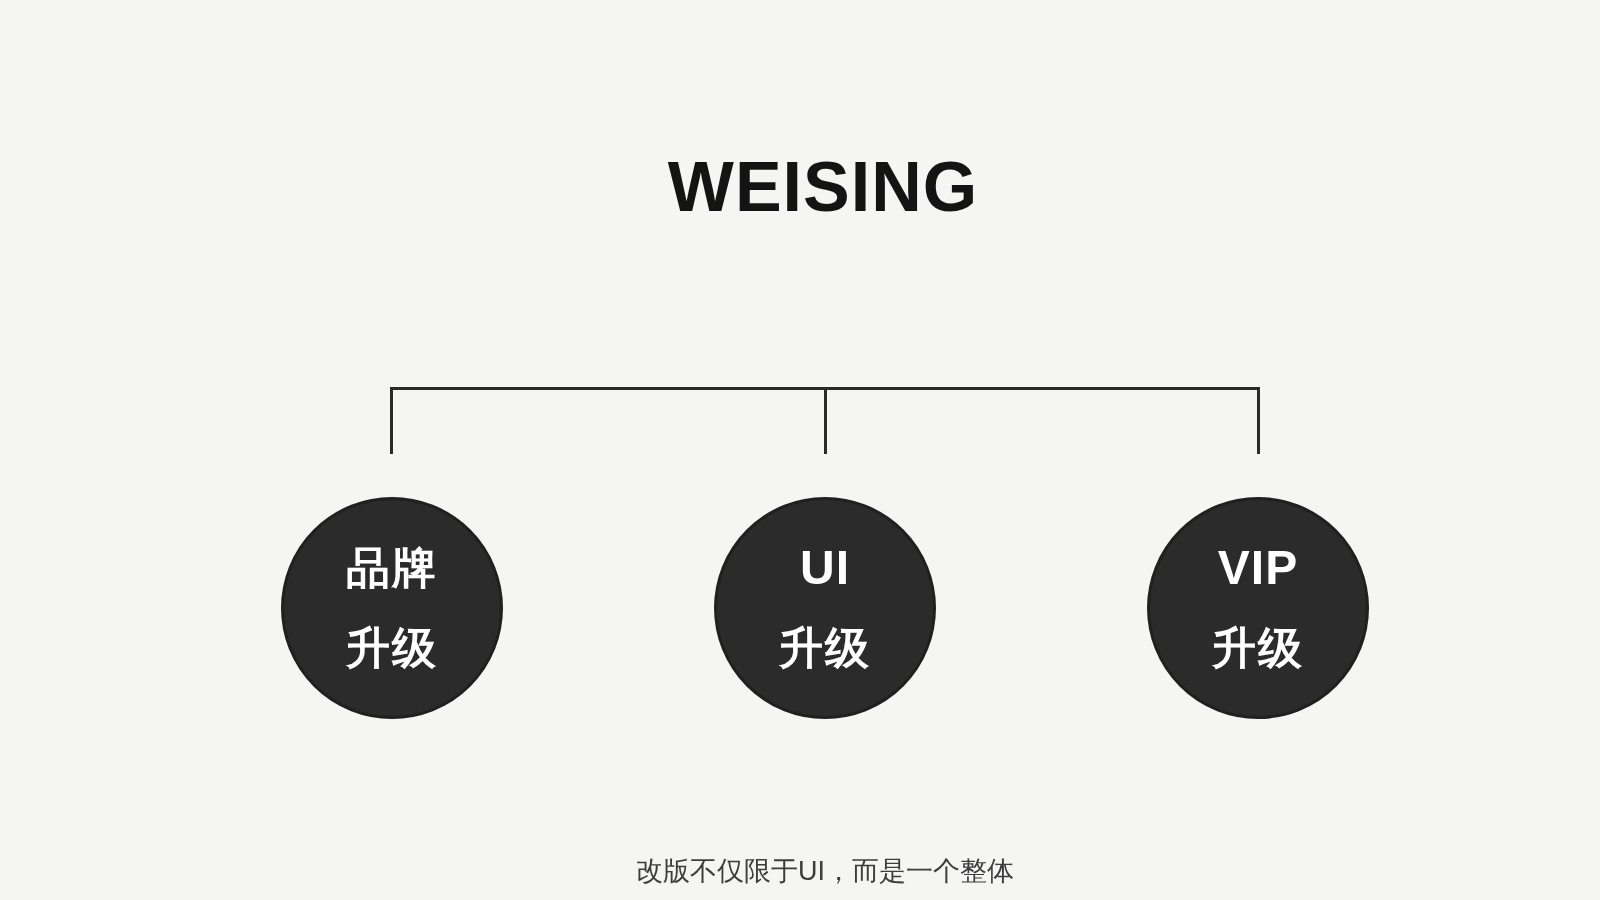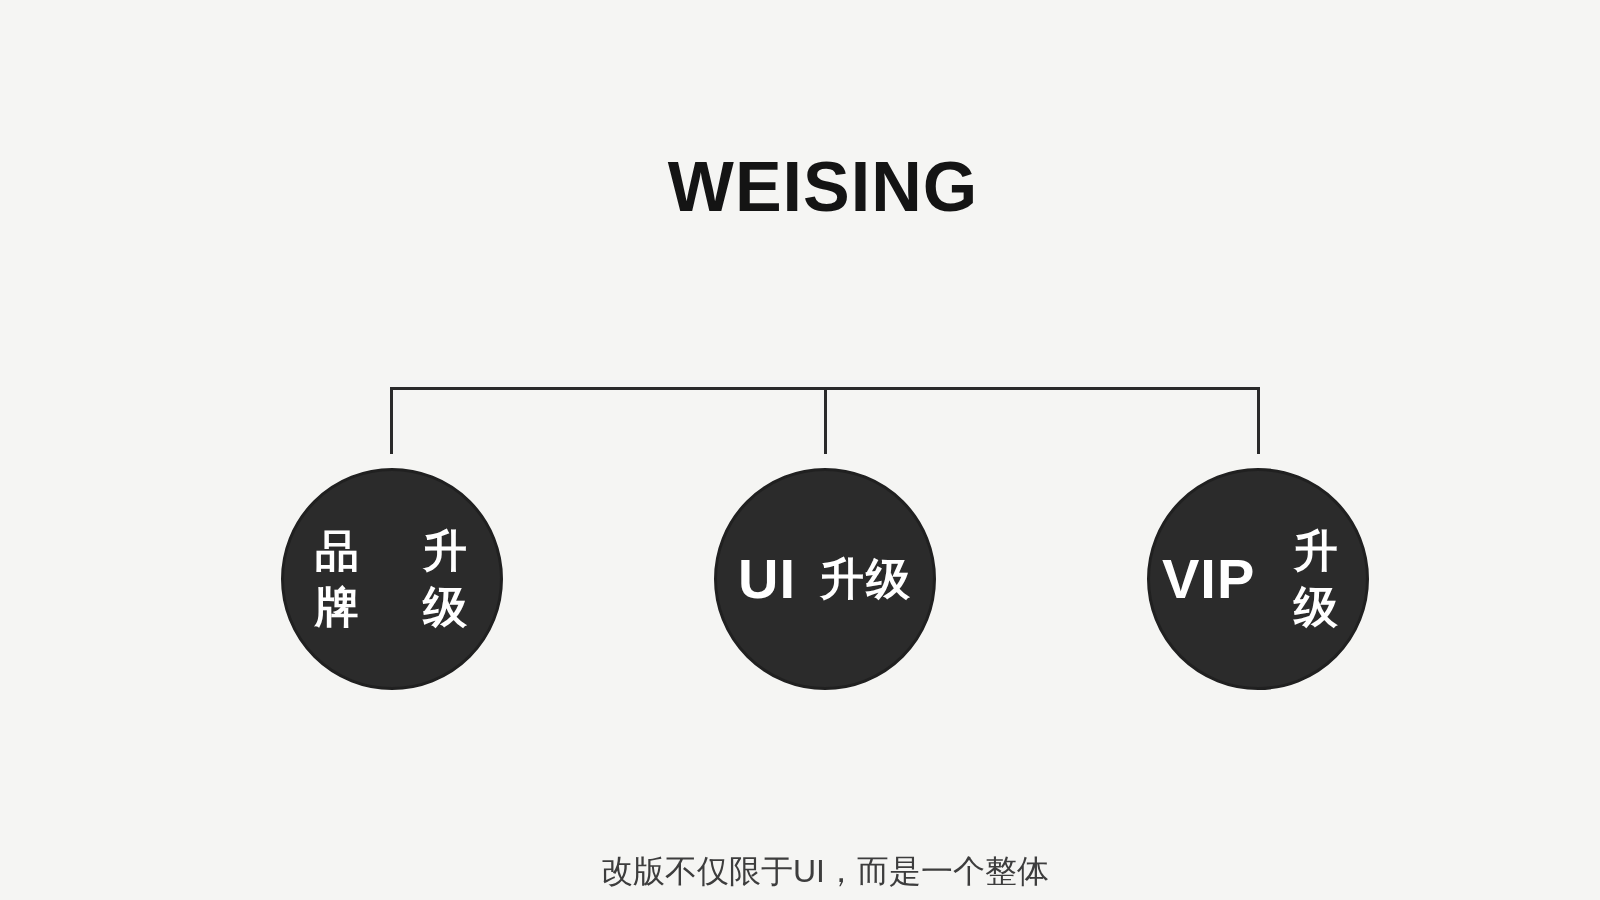--- a/index.html
+++ b/index.html
@@ -45,51 +45,51 @@
     position: absolute;
     top: 339px;
     width: 3px; height: 67px;
     background: var(--connector);
   }
   .v1 { left: 342px; }
   .v2 { left: 776px; }
   .v3 { left: 1209px; }
   .circle {
     position: absolute;
-    top: 420px;
+    top: 449px;
     width: 222px; height: 222px;
     border-radius: 50%;
     background: var(--node-fill);
     border: 3px solid var(--node-border);
     color: var(--node-text);
     display: flex;
-    flex-direction: row;
+    flex-direction: column;
     align-items: center;
     justify-content: center;
     text-align: center;
     font-weight: 700;
   }
   .c1 { left: 233px; }
   .c2 { left: 666px; }
   .c3 { left: 1099px; }
   .cline {
     display: block;
     font-size: 44px;
     line-height: 56px;
     letter-spacing: 2px;
   }
   .cline.latin {
-    font-size: 56px;
+    font-size: 48px;
     letter-spacing: 1px;
   }
   .caption {
     position: absolute;
     left: 777px; top: 806px;
     transform: translateX(-50%);
-    font-size: 32px;
+    font-size: 27px;
     line-height: 34px;
     color: var(--caption-color);
     white-space: nowrap;
   }
 </style>
 </head>
 <body>
 
 <div class="stage">
 

